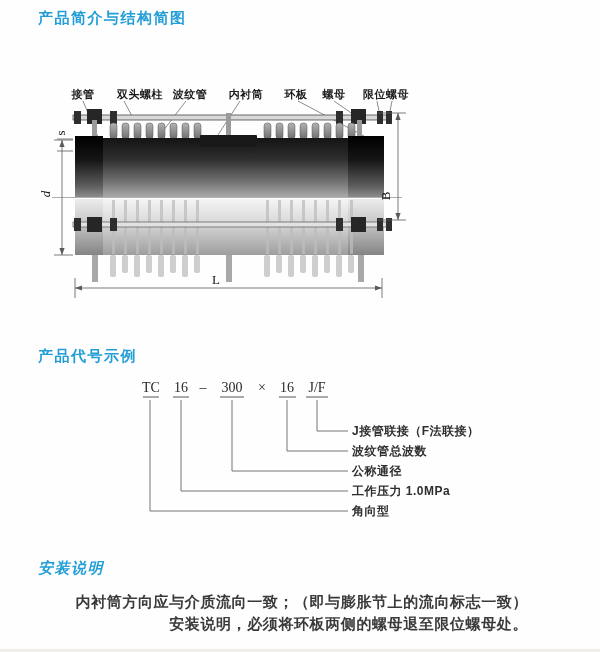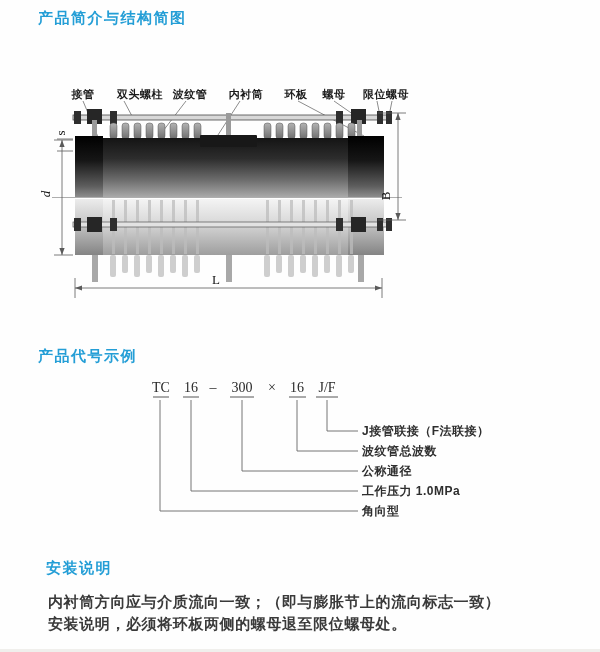--- a/index.html
+++ b/index.html
@@ -1,39 +1,40 @@
 <!DOCTYPE html>
 <html><head>
 <meta charset="utf-8">
 <style>
   html,body{margin:0;padding:0;}
   .page{
     position:relative; width:600px; height:652px;
     background:#fefefe; overflow:hidden;
     font-family:"Liberation Sans",sans-serif;
+    text-align:right;
   }
   .page-bottom-strip{
     position:absolute; left:0; bottom:0; width:600px; height:3px;
     background:#f0efec;
   }
   .sec-title{
     position:absolute; margin:0;
     font-size:15px; font-weight:bold; letter-spacing:1.5px;
     color:#249ed6;
   }
   #title1{left:38px; top:9px;}
   #title2{left:38px; top:347px;}
-  #title3{left:46px; top:559px;}
+  #title3{left:38px; top:559px;font-style:italic;}
   .install-text{
     position:absolute; left:48px; top:591px; width:480px;
     font-size:15px; font-weight:600; color:#3a3a3a;
     line-height:22px; letter-spacing:0.6px;
   }
   .diagram-wrap{position:absolute; left:40px; top:72px;}
-  .code-wrap{position:absolute; left:146px; top:378px;}
+  .code-wrap{position:absolute; left:136px; top:378px;}
   
   .plabel{font-family:"Liberation Sans",sans-serif; font-size:11px; font-weight:600; fill:#1a1a1a; letter-spacing:0.5px;}
   .dimletter{font-family:"Liberation Serif",serif; font-size:13px; fill:#111;}
   .dimletter.it{font-style:italic;}
   .tok{font-family:"Liberation Serif",serif; font-size:14px; fill:#2a2a2a;}
   .leg{font-family:"Liberation Sans",sans-serif; font-size:12px; font-weight:600; fill:#2e2e2e; letter-spacing:0.5px;}
   .leader{stroke:#5a5a5a; stroke-width:0.7;}
   .dimline{stroke:#5a5a5a; stroke-width:0.8;}
   .conn{stroke:#666; stroke-width:0.9; fill:none;}
   .uline{stroke:#444; stroke-width:0.9;}

